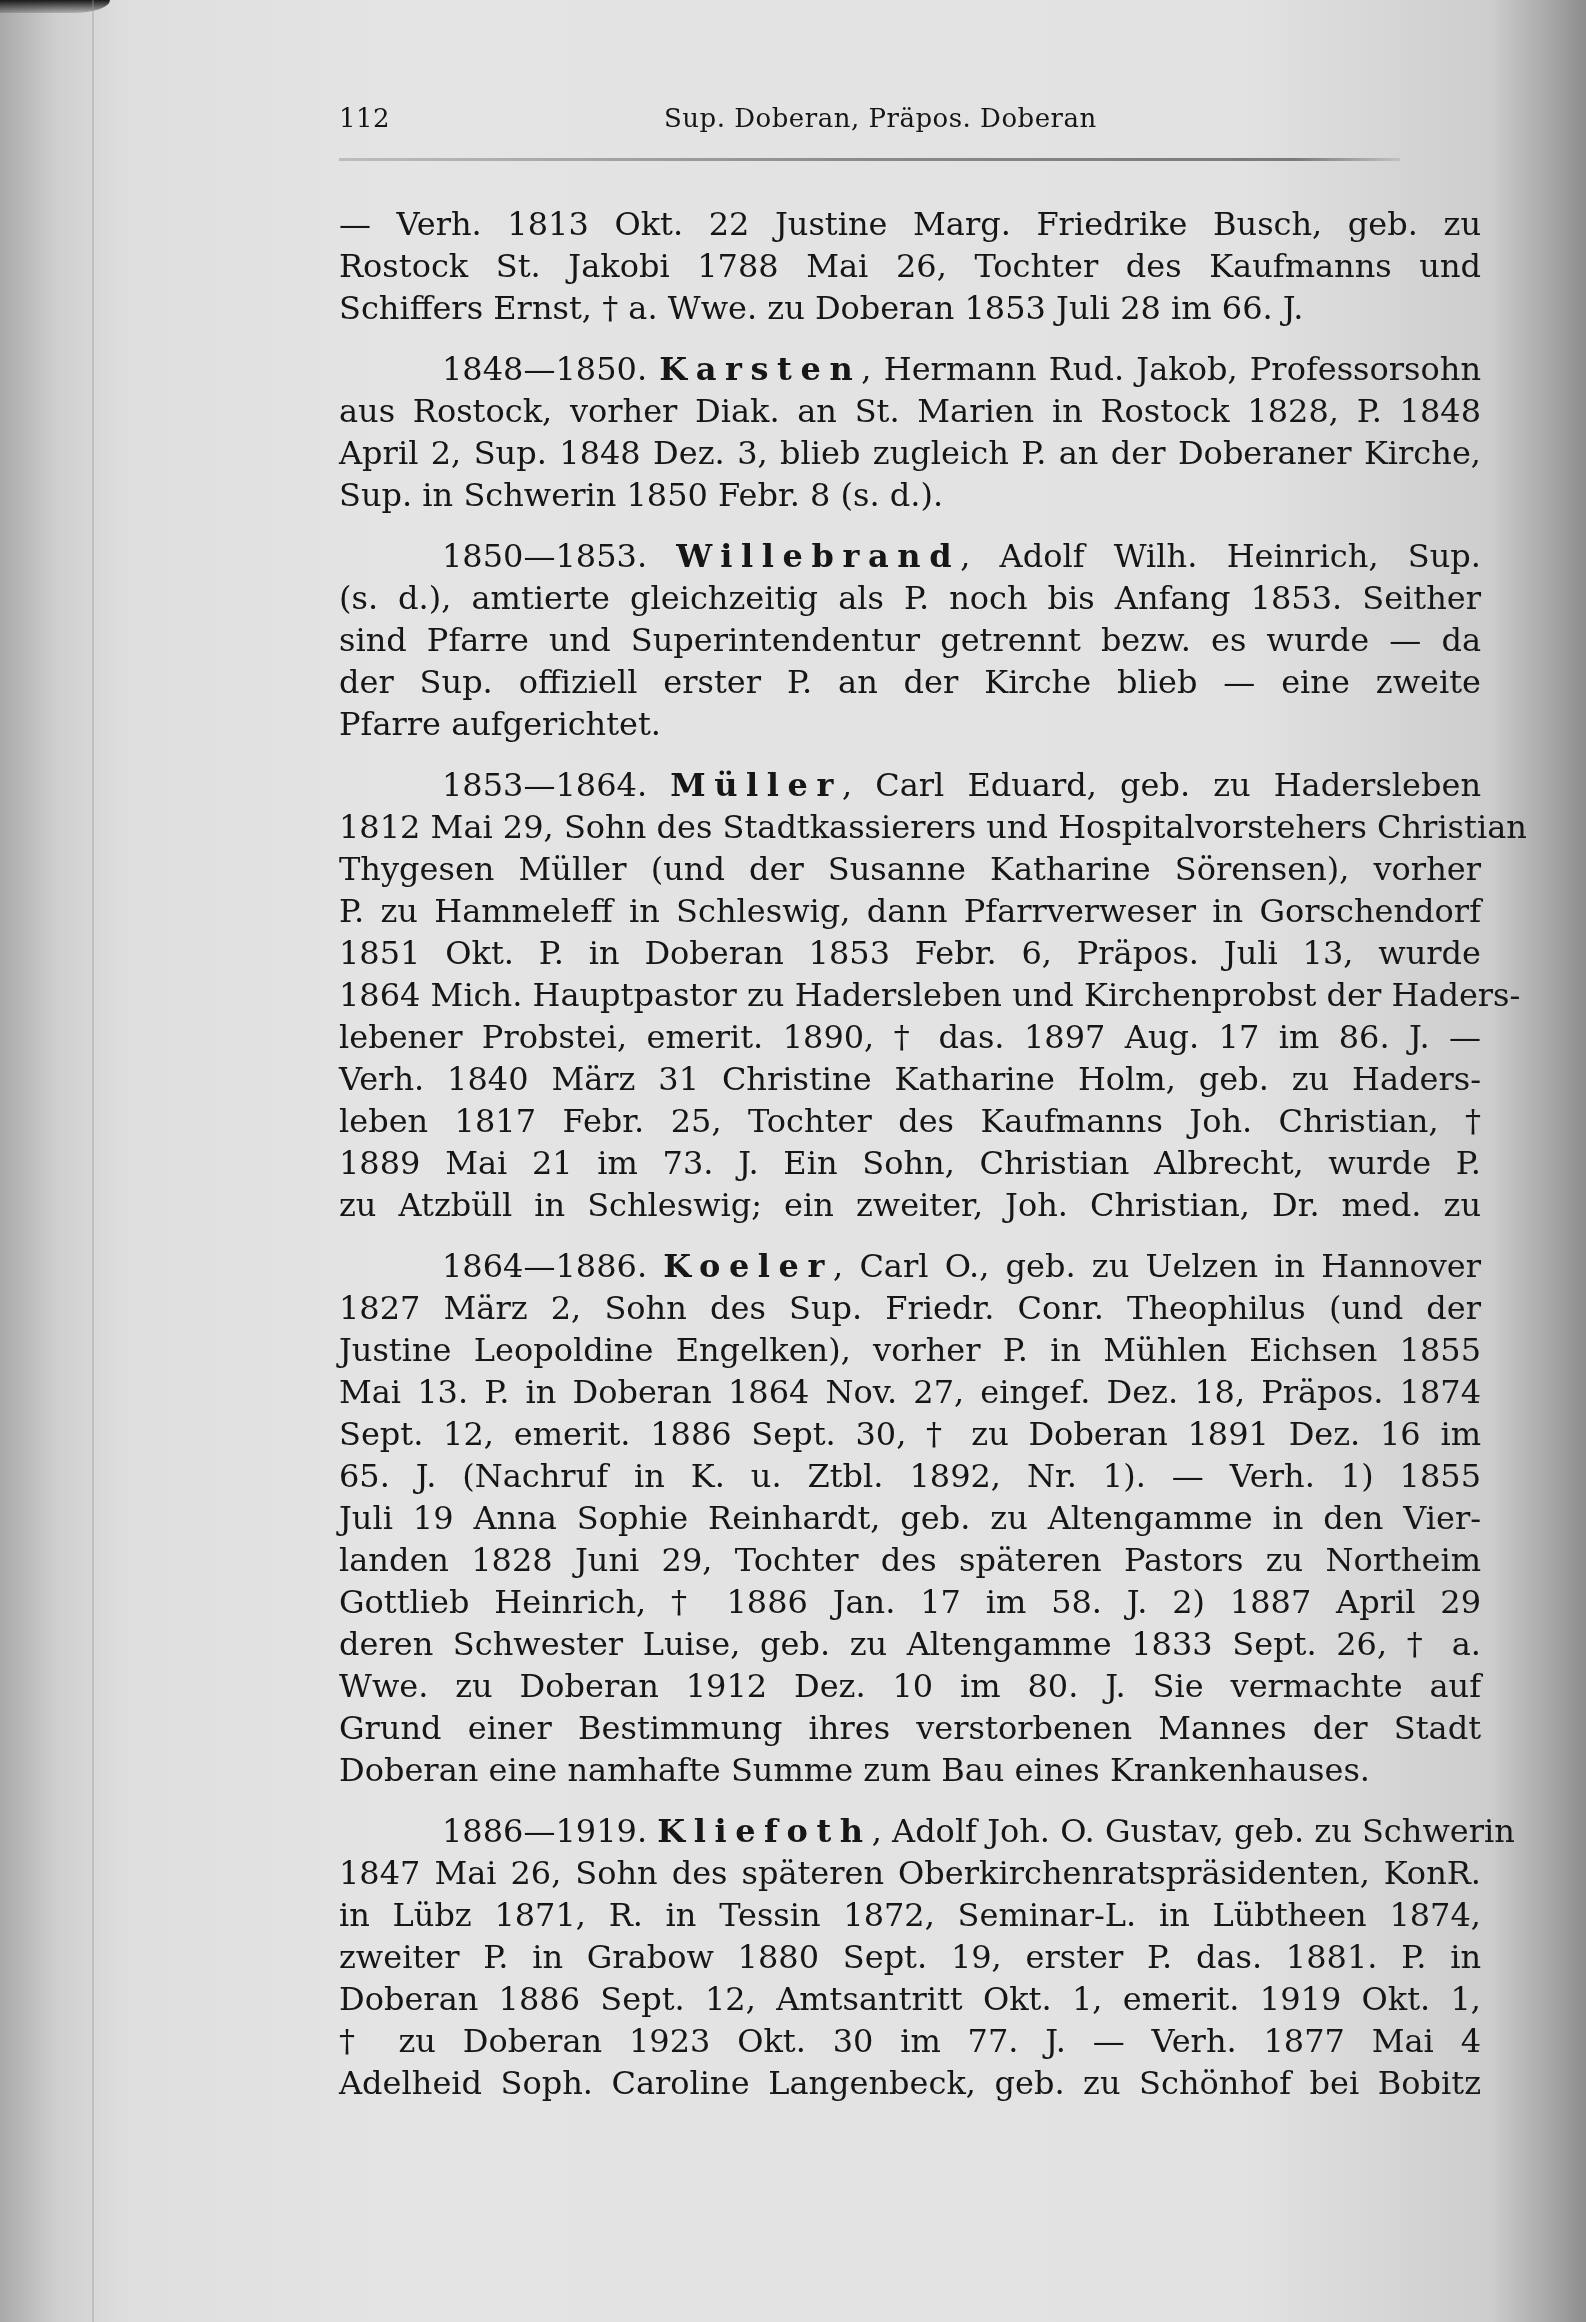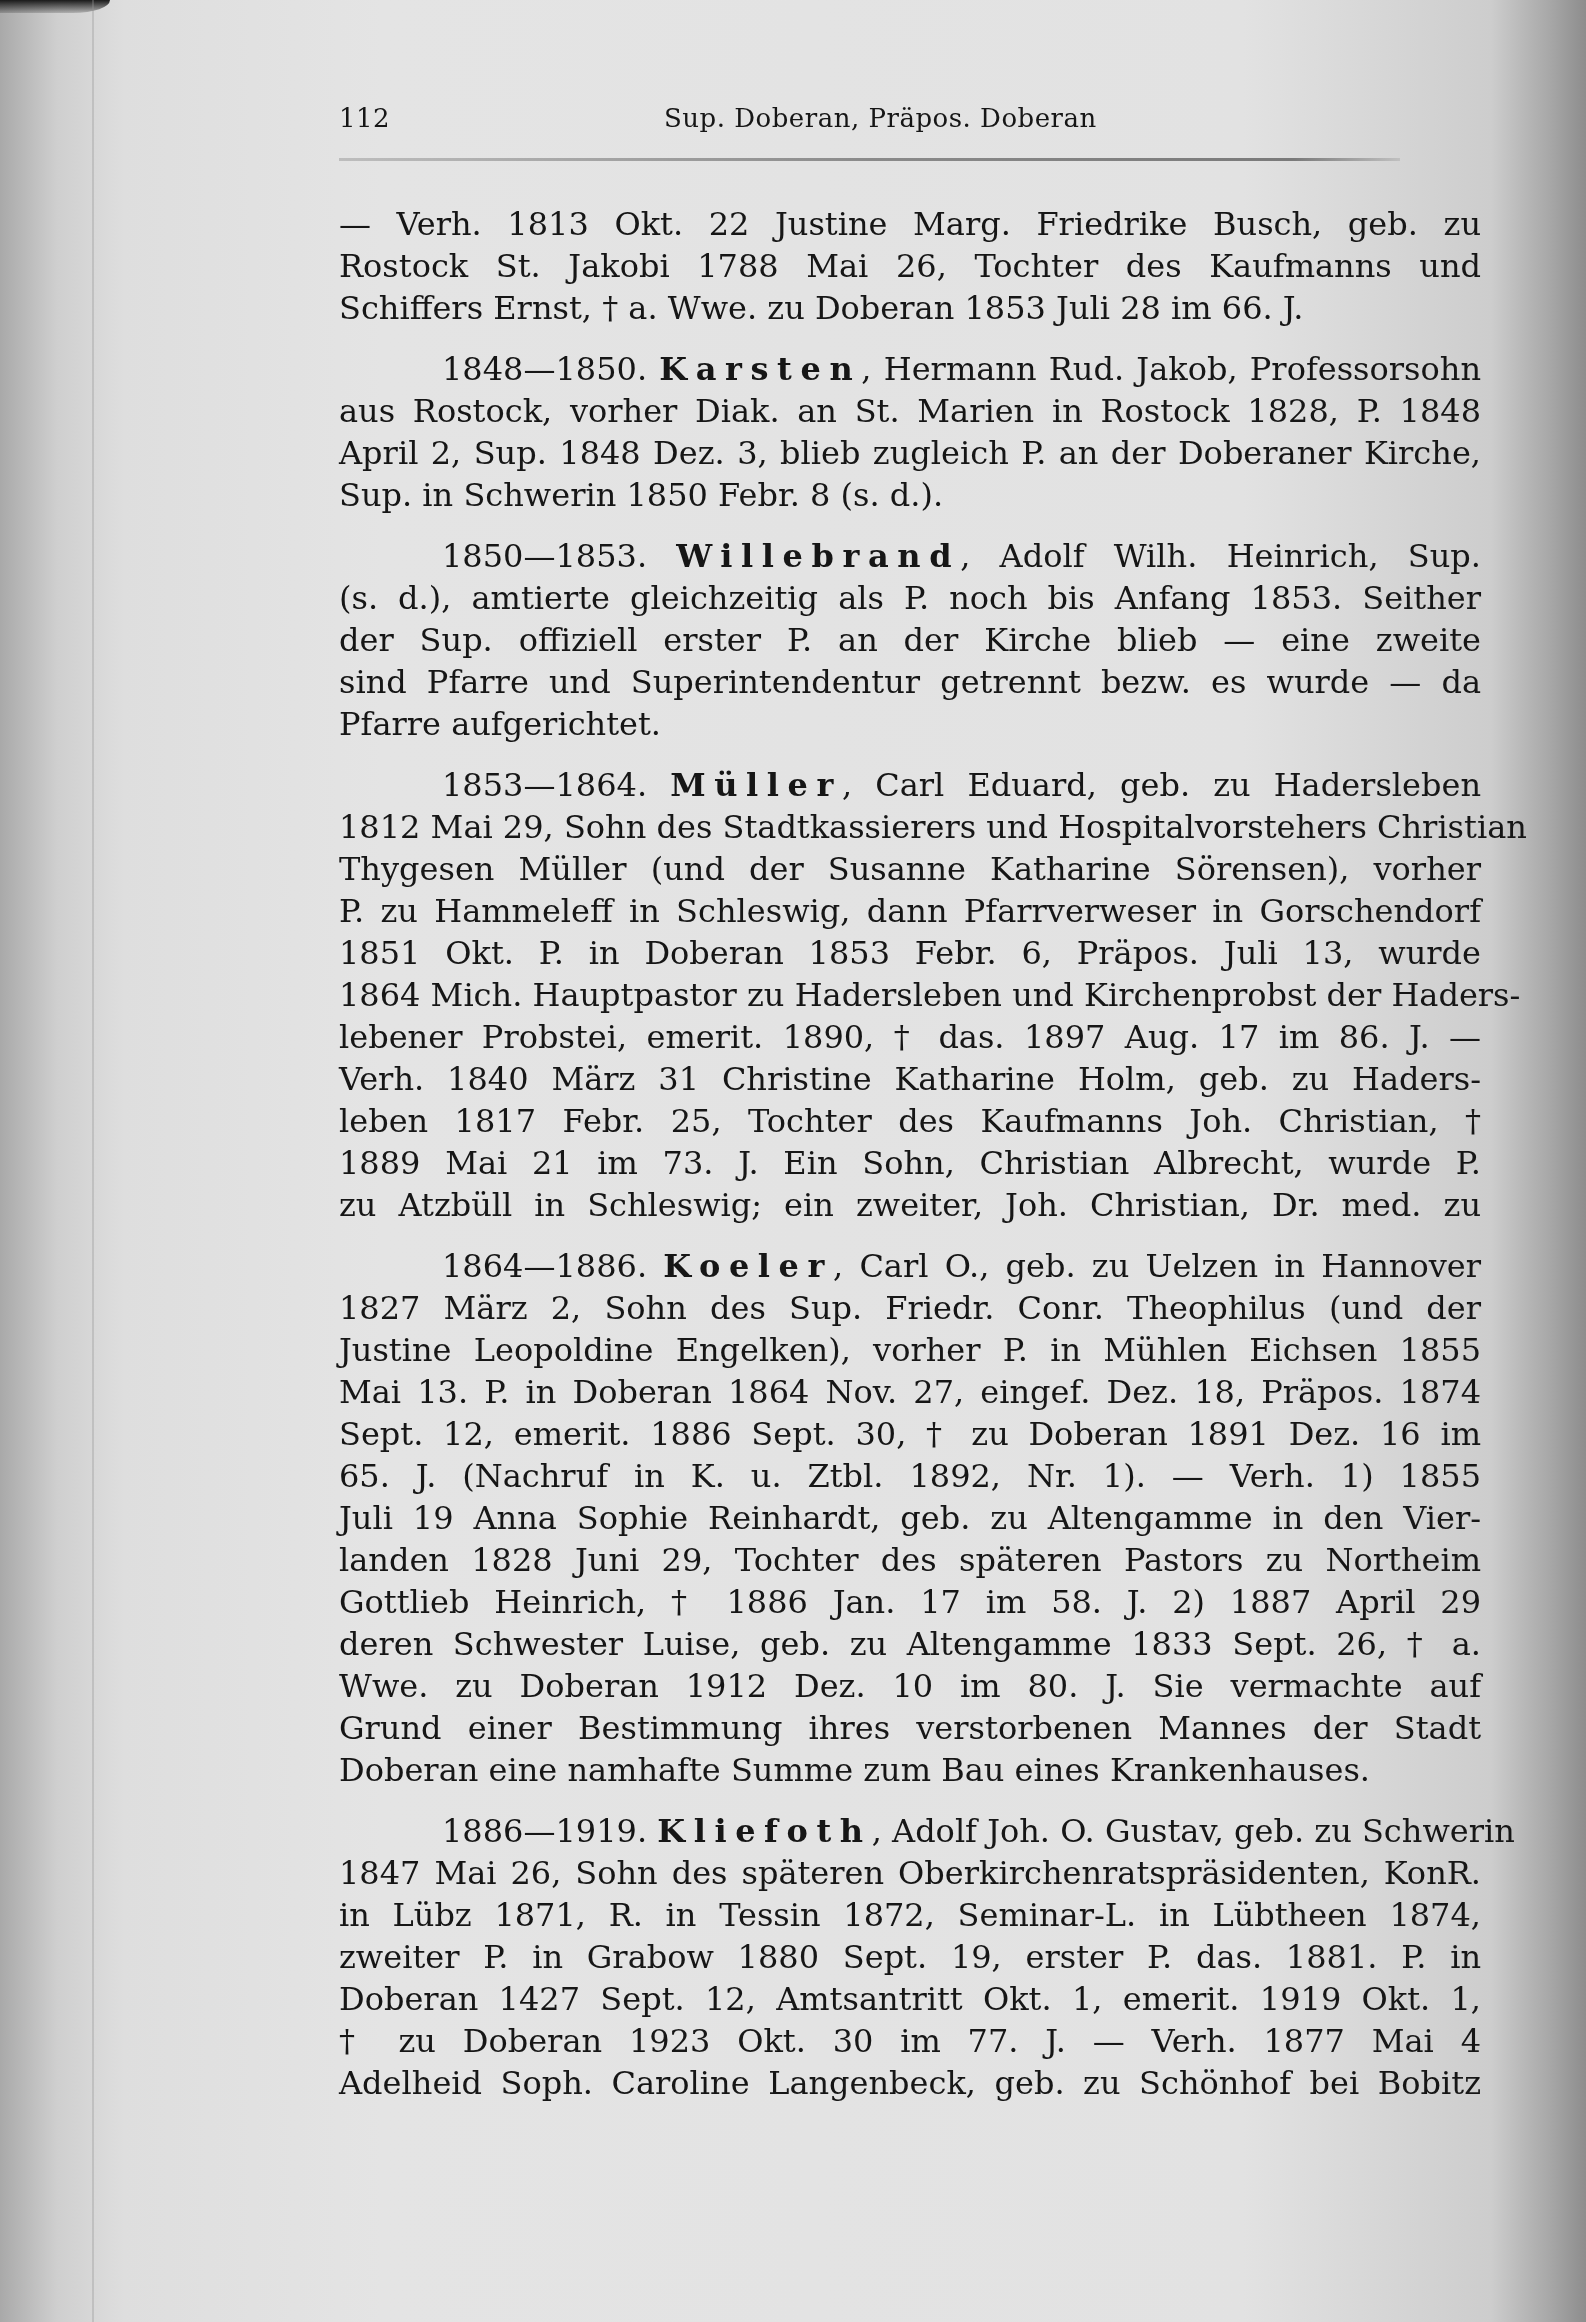--- a/index.html
+++ b/index.html
@@ -67,22 +67,22 @@
     <div class="entry">
       <span class="entry-line first-indent"><span>1848—1850.</span> <span class="spaced">Karsten</span><span>, Hermann Rud. Jakob, Professorsohn</span></span>
       <span class="entry-line">aus Rostock, vorher Diak. an St. Marien in Rostock 1828, P. 1848</span>
       <span class="entry-line">April 2, Sup. 1848 Dez. 3, blieb zugleich P. an der Doberaner Kirche,</span>
       <span class="entry-line last">Sup. in Schwerin 1850 Febr. 8 (s. d.).</span>
     </div>
 
     <div class="entry">
       <span class="entry-line first-indent"><span>1850—1853.</span> <span class="spaced">Willebrand</span><span>, Adolf Wilh. Heinrich, Sup.</span></span>
       <span class="entry-line">(s. d.), amtierte gleichzeitig als P. noch bis Anfang 1853. Seither</span>
+      <span class="entry-line">sind Pfarre und Superintendentur getrennt bezw. es wurde — da</span>
       <span class="entry-line">der Sup. offiziell erster P. an der Kirche blieb — eine zweite</span>
-      <span class="entry-line">sind Pfarre und Superintendentur getrennt bezw. es wurde — da</span>
       <span class="entry-line last">Pfarre aufgerichtet.</span>
     </div>
 
     <div class="entry">
       <span class="entry-line first-indent"><span>1853—1864.</span> <span class="spaced">Müller</span><span>, Carl Eduard, geb. zu Hadersleben</span></span>
       <span class="entry-line">1812 Mai 29, Sohn des Stadtkassierers und Hospitalvorstehers Christian</span>
       <span class="entry-line">Thygesen Müller (und der Susanne Katharine Sörensen), vorher</span>
       <span class="entry-line">P. zu Hammeleff in Schleswig, dann Pfarrverweser in Gorschendorf</span>
       <span class="entry-line">1851 Okt. P. in Doberan 1853 Febr. 6, Präpos. Juli 13, wurde</span>
       <span class="entry-line">1864 Mich. Hauptpastor zu Hadersleben und Kirchenprobst der Haders-</span>
@@ -107,20 +107,20 @@
       <span class="entry-line">Wwe. zu Doberan 1912 Dez. 10 im 80. J. Sie vermachte auf</span>
       <span class="entry-line">Grund einer Bestimmung ihres verstorbenen Mannes der Stadt</span>
       <span class="entry-line last">Doberan eine namhafte Summe zum Bau eines Krankenhauses.</span>
     </div>
 
     <div class="entry">
       <span class="entry-line first-indent"><span>1886—1919.</span> <span class="spaced">Kliefoth</span><span>, Adolf Joh. O. Gustav, geb. zu Schwerin</span></span>
       <span class="entry-line">1847 Mai 26, Sohn des späteren Oberkirchenratspräsidenten, KonR.</span>
       <span class="entry-line">in Lübz 1871, R. in Tessin 1872, Seminar-L. in Lübtheen 1874,</span>
       <span class="entry-line">zweiter P. in Grabow 1880 Sept. 19, erster P. das. 1881. P. in</span>
-      <span class="entry-line">Doberan 1427 Sept. 12, Amtsantritt Okt. 1, emerit. 1919 Okt. 1,</span>
+      <span class="entry-line">Doberan 1886 Sept. 12, Amtsantritt Okt. 1, emerit. 1919 Okt. 1,</span>
       <span class="entry-line">† zu Doberan 1923 Okt. 30 im 77. J. — Verh. 1877 Mai 4</span>
       <span class="entry-line">Adelheid Soph. Caroline Langenbeck, geb. zu Schönhof bei Bobitz</span>
     </div>
 
   </div>
 </div>
 
 
 </body></html>

